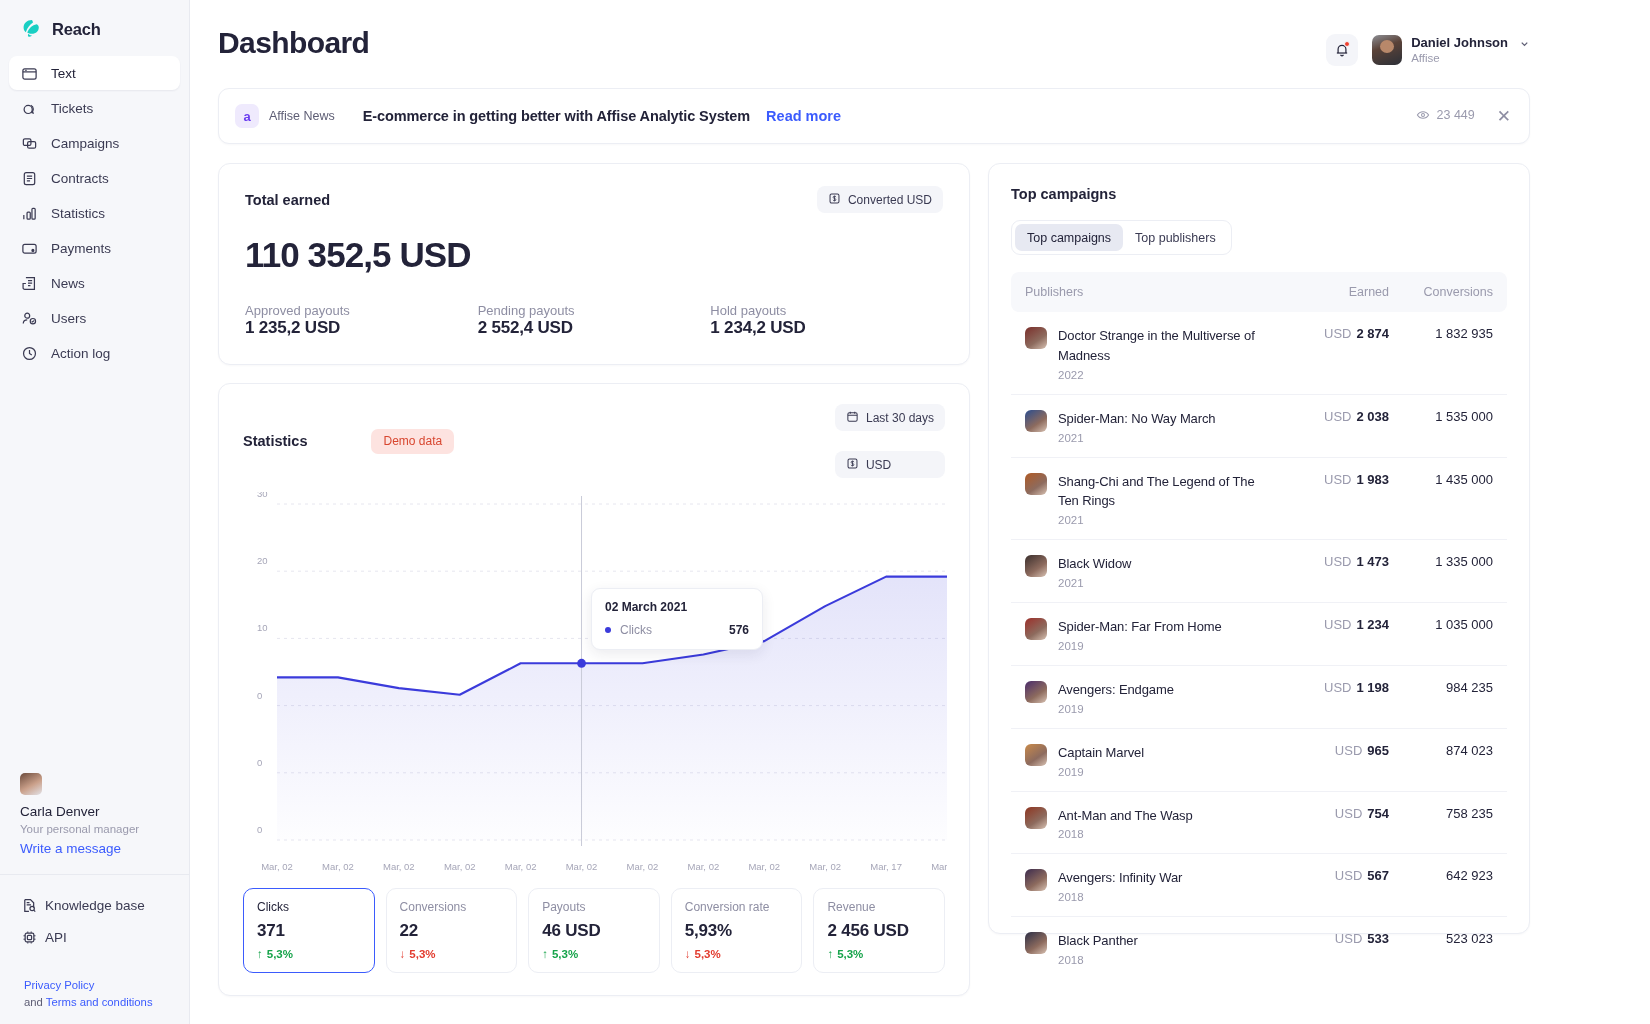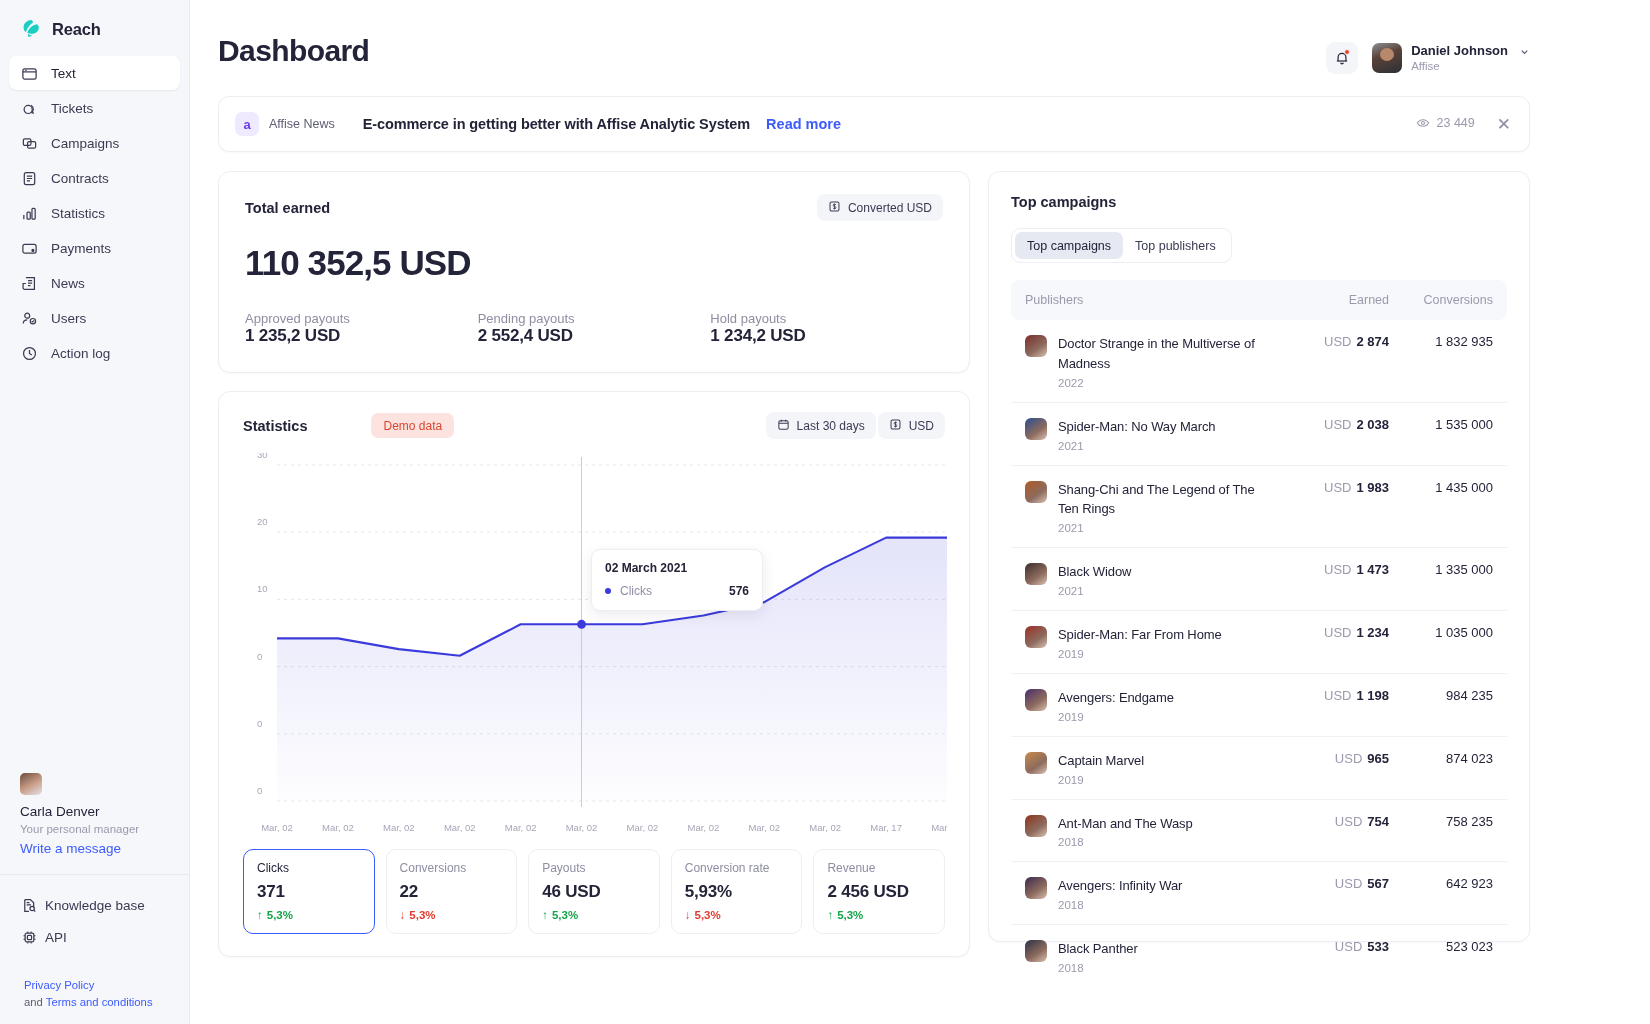--- a/index.html
+++ b/index.html
@@ -49,21 +49,21 @@
   .side-foot { border-top: 1px solid #e8eaf0; padding: 14px 9px 14px 9px; }
   .foot-item {
     display: flex; align-items: center; gap: 7px;
     height: 32px; padding: 0 11px; border-radius: 8px;
     font-size: 13.5px; color: #3a3a52; cursor: pointer;
   }
   .legal { padding: 10px 20px 14px 24px; font-size: 11.3px; line-height: 1.45; color: #5d5d74; }
   .legal a { color: #3b5bfd; text-decoration: none; cursor: pointer; }
 
   
-  .main { flex: 1; height: 1024px; padding: 8px 120px 0 28px; position: relative; overflow: hidden; }
+  .main { flex: 1; height: 1024px; padding: 0 120px 0 28px; position: relative; overflow: hidden; }
   .topbar { display: flex; align-items: flex-start; justify-content: space-between; padding-top: 26px; }
   .page-title { font-size: 30px; font-weight: 700; letter-spacing: -.6px; color: #232339; }
 
   .user-zone { display: flex; align-items: center; gap: 14px; padding-top: 8px; }
   .bell-btn {
     width: 32px; height: 32px; border-radius: 9px; background: #f4f5f9;
     display: flex; align-items: center; justify-content: center; position: relative; cursor: pointer;
   }
   .bell-dot { position: absolute; top: 7px; right: 8px; width: 6px; height: 6px; border-radius: 50%; background: #f0412f; border: 1.3px solid #f4f5f9; }
   .user-block { display: flex; align-items: flex-start; gap: 9px; cursor: pointer; }
@@ -123,21 +123,21 @@
   .payout-value { font-size: 17px; font-weight: 700; color: #232339; letter-spacing: -.2px; }
 
   
   .stats { padding: 20px 24px 22px 24px; }
   .stats-head { display: flex; align-items: center; }
   .demo-tag {
     margin-left: 64px; height: 25px; padding: 0 12px; border-radius: 7px;
     background: #fde3e0; color: #d8462f; font-size: 12px;
     display: inline-flex; align-items: center;
   }
-  .stats-controls { margin-left: auto; display: flex; gap: 2px; }
+  .stats-controls { margin-left: auto; display: flex; gap: 20px; flex-direction: column; }
 
   .chart-wrap { position: relative; height: 390px; margin-top: 14px; }
   .chart-svg { display: block; }
   .ytick { font-size: 9.5px; fill: #a6a6b8; font-family: "Liberation Sans", sans-serif; }
   .xtick { font-size: 9.5px; fill: #a6a6b8; font-family: "Liberation Sans", sans-serif; }
 
   .tooltip {
     position: absolute; left: 348px; top: 96px; width: 172px;
     background: #fff; border: 1px solid #eceef4; border-radius: 9px;
     box-shadow: 0 4px 14px rgba(30,35,70,.09); padding: 11px 13px 12px 13px;

